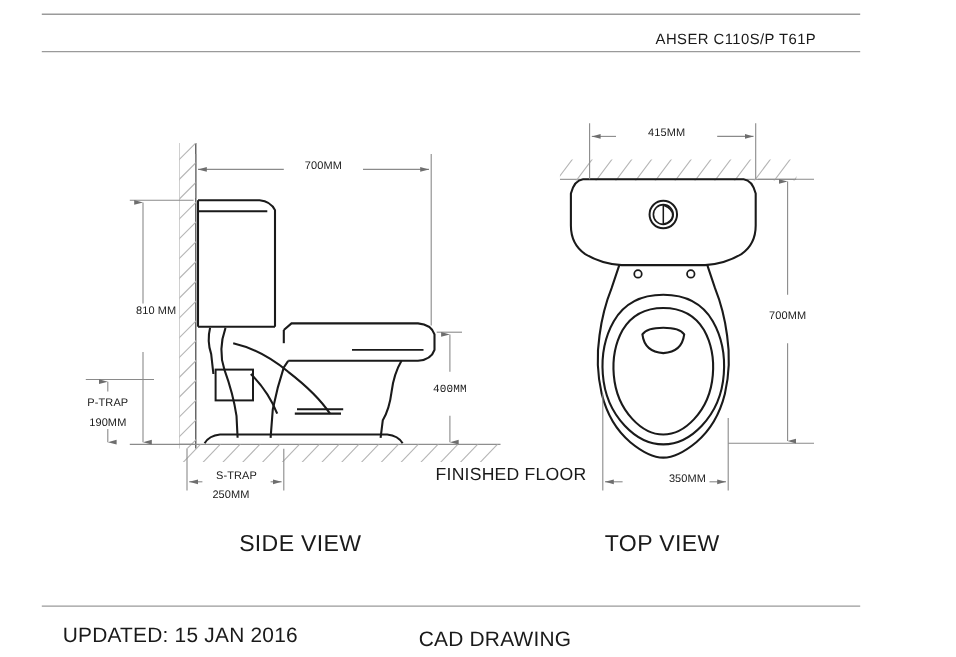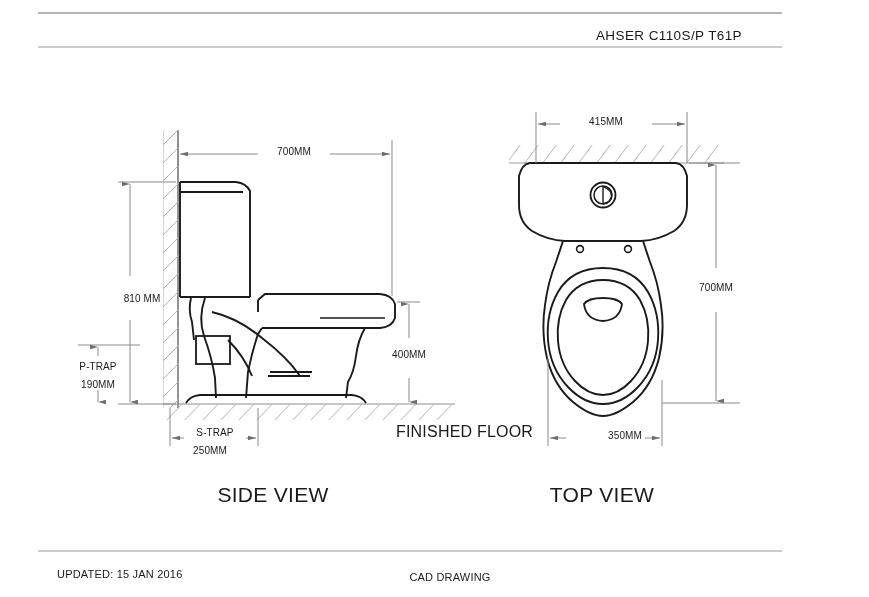--- a/index.html
+++ b/index.html
@@ -37,21 +37,21 @@
   }
   .view-title {
     font-size: 21px;
     letter-spacing: 0.3px;
   }
   .header-text {
     font-size: 13.5px;
     letter-spacing: 0.4px;
   }
   .footer-text {
-    font-size: 11px;
+    font-size: 19px;
     letter-spacing: 0.2px;
   }
   .floor-text {
     font-size: 16px;
     letter-spacing: 0.2px;
     margin-left: 41px;
   }
   .ctr { transform: translateX(-50%); }
 </style>
 </head>
@@ -286,23 +286,23 @@
         <line x1="550" y1="438" x2="566" y2="438" marker-start="url(#arrR)"></line>
         <line x1="645" y1="438" x2="660" y2="438" marker-end="url(#arrL)"></line>
       </g>
     </g>
   </svg>
 
   <div class="txt header-text" style="right:40px; top:29px;">AHSER  C110S/P  T61P</div>
 
   <div class="txt dim-label ctr" style="left:294px; top:147px;">700MM</div>
 
-  <div class="txt dim-label ctr" style="left:130px; top:294px;padding-left:24px;">810 MM</div>
-
-  <div class="txt dim-label ctr" style="left:409px; top:350px;">400MM</div>
+  <div class="txt dim-label ctr" style="left:130px; top:278px;padding-left:24px;">810 MM</div>
+
+  <div class="txt dim-label ctr" style="left:409px; top:350px;font-family:Liberation Mono, monospace;">400MM</div>
 
   <div class="txt dim-label ctr" style="left:98px; top:362px;">P-TRAP</div>
   <div class="txt dim-label ctr" style="left:98px; top:380px;">190MM</div>
 
   <div class="txt dim-label ctr" style="left:215px; top:428px;">S-TRAP</div>
   <div class="txt dim-label ctr" style="left:210px; top:446px;">250MM</div>
 
   <div class="txt floor-text" style="left:355px; top:424px;">FINISHED FLOOR</div>
 
   <div class="txt dim-label ctr" style="left:606px; top:117px;">415MM</div>

